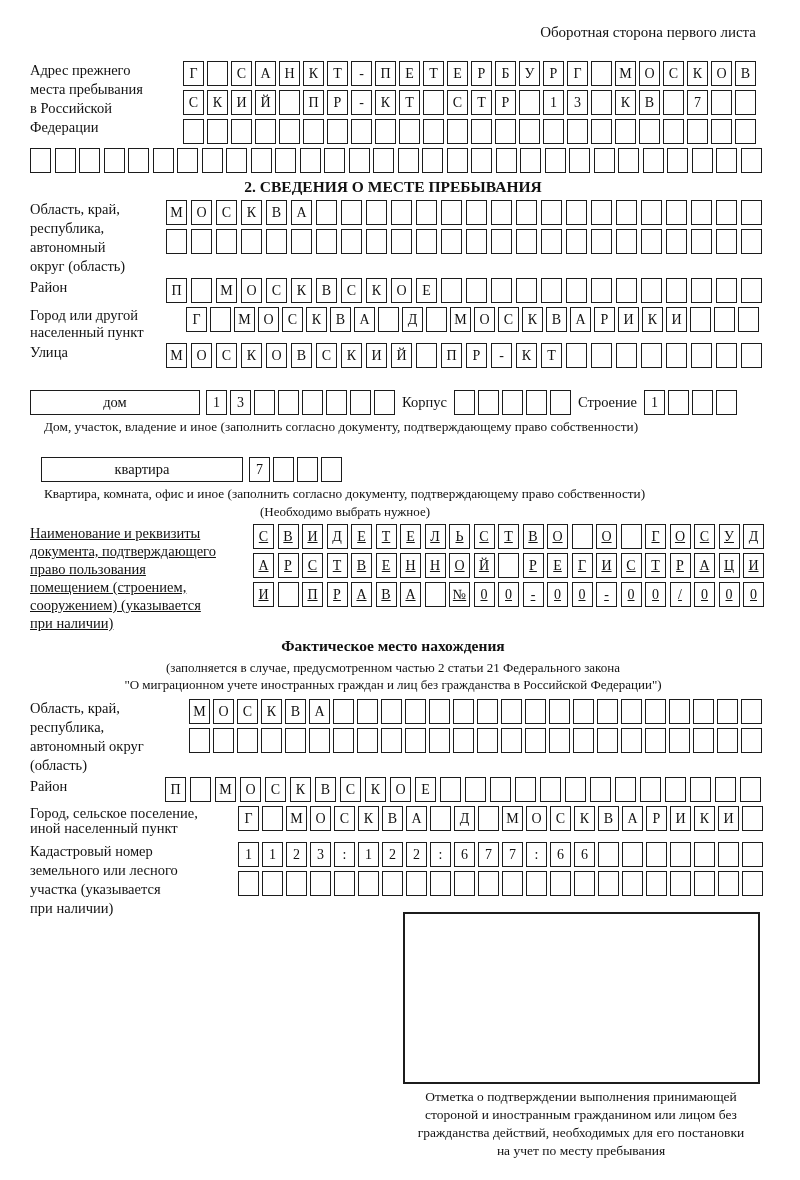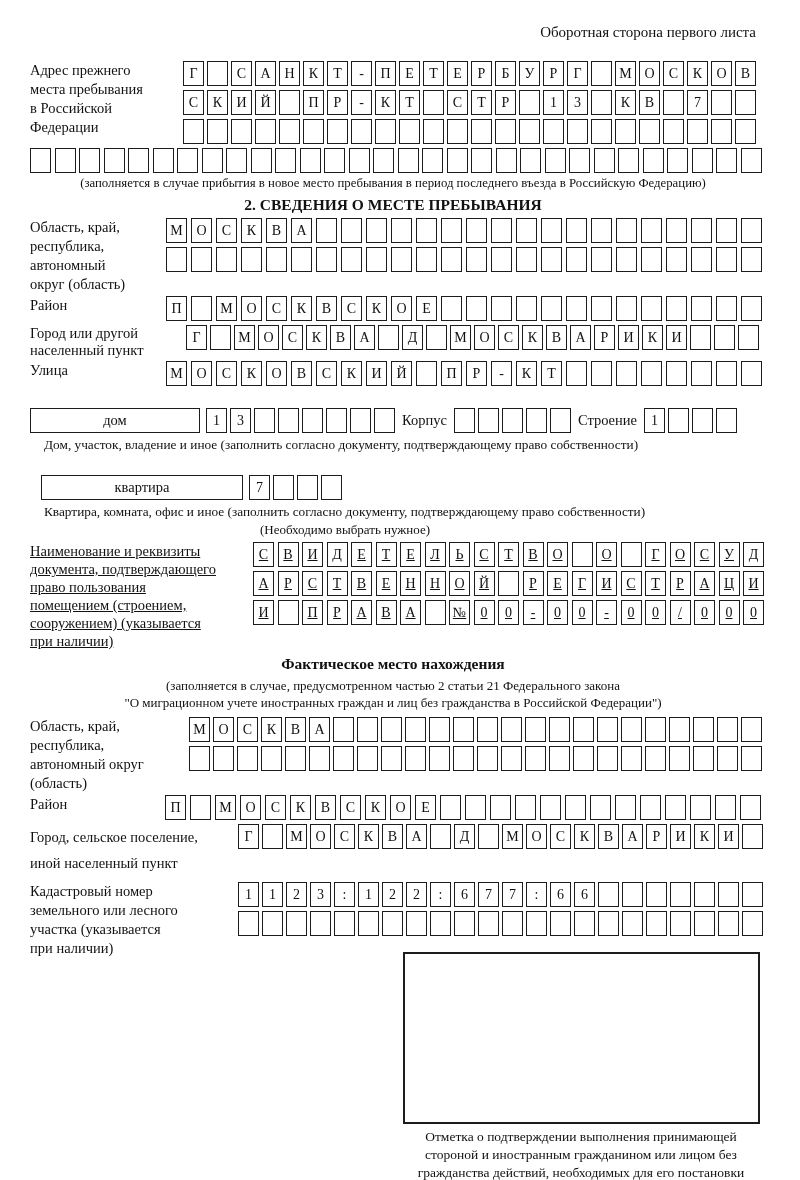--- a/index.html
+++ b/index.html
@@ -2,21 +2,21 @@
 <html><head>
 <meta charset="utf-8">
 <style>
   html,body{margin:0;padding:0;background:#fff;}
   body{width:800px;height:1180px;color:#111;font-family:"Liberation Serif","DejaVu Serif",serif;}
   .page{box-sizing:border-box;width:800px;height:1180px;padding:14px 44px 0 30px;overflow:hidden;position:relative;}
   .title{margin-top:10px;text-align:right;font-size:15px;}
   .frow{display:flex;align-items:flex-start;}
   .flabel{font-size:14.5px;line-height:19px;white-space:pre-line;}
   .l135{flex:0 0 135px}.l136{flex:0 0 136px}.l153{flex:0 0 153px}.l156{flex:0 0 156px;line-height:17px}
-  .l159{flex:0 0 159px}.l208{flex:0 0 208px;line-height:26px}.l223{flex:0 0 223px;line-height:18px}
+  .l159{flex:0 0 159px}.l208{flex:0 0 208px;line-height:15px}.l223{flex:0 0 223px;line-height:18px}
   .rows{display:flex;flex-direction:column;gap:4px;}
   .cellrow{display:flex;gap:3px;}
   .g4{gap:4px}.g35{gap:3.5px}
   .cell{box-sizing:border-box;flex:0 0 21px;width:21px;height:25px;border:1.5px solid #1c1c1c;
         display:flex;align-items:center;justify-content:center;font-size:14px;line-height:1;background:#fff;}
   .note{font-size:12.8px;}
   .center{text-align:center;}
   .sec-h{margin-top:5px;text-align:center;font-weight:bold;font-size:15.5px;}
   .mt2{margin-top:2px}.mt3{margin-top:3px}.mt4{margin-top:4px}.mt6{margin-top:6px}.mt20{margin-top:20px}
   .dom-row{display:flex;align-items:flex-start;margin-top:22px;}
@@ -155,21 +155,20 @@
       <span class="cell"></span>
       <span class="cell"></span>
       <span class="cell"></span>
       <span class="cell"></span>
       <span class="cell"></span>
       <span class="cell"></span>
       <span class="cell"></span>
       <span class="cell"></span>
       <span class="cell"></span>
     </div>
-  <div class="note center mt3">(заполняется в случае прибытия в новое место пребывания в период последнего въезда в Российскую Федерацию)</div>
 
   <div class="sec-h">2. СВЕДЕНИЯ О МЕСТЕ ПРЕБЫВАНИЯ</div>
 
   <div class="frow mt4">
     <div class="flabel l136">Область, край,
 республика,
 автономный
 округ (область)</div>
     <div class="rows">
       <div class="cellrow g4">

